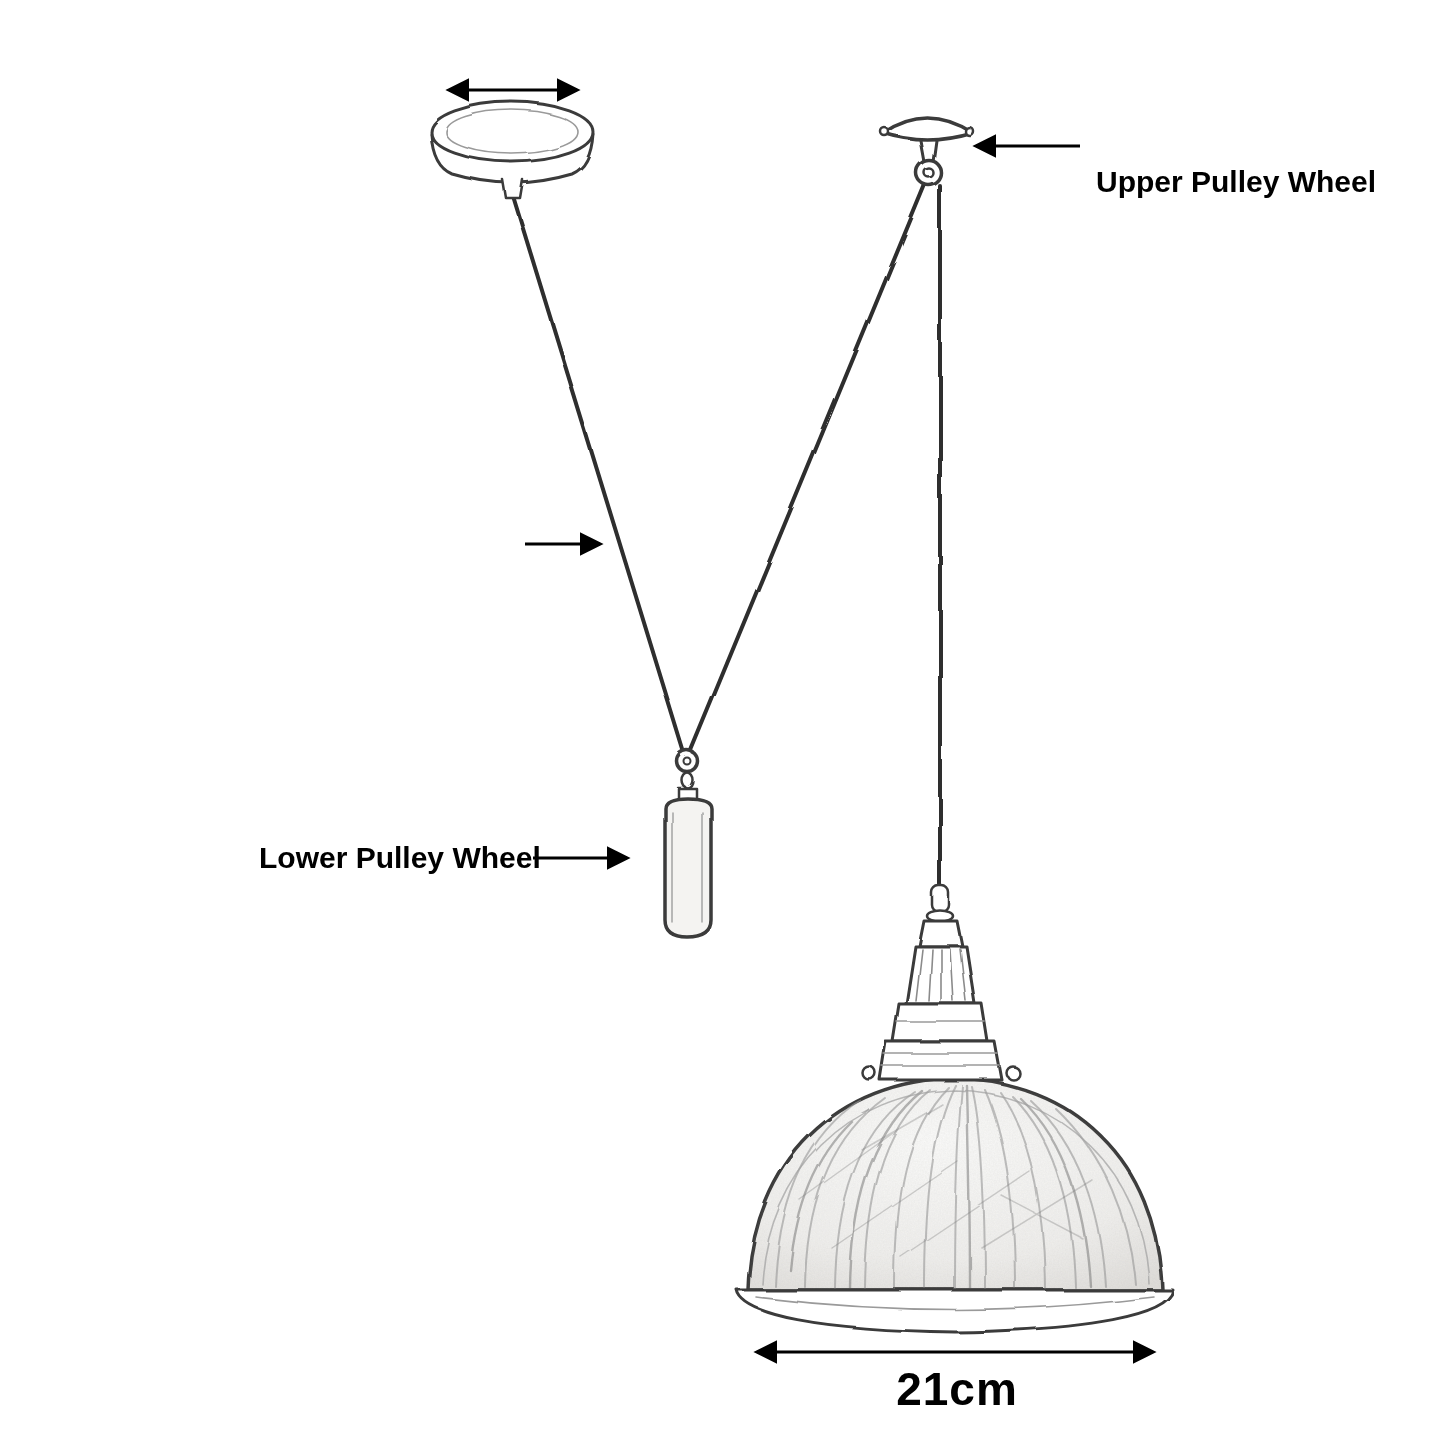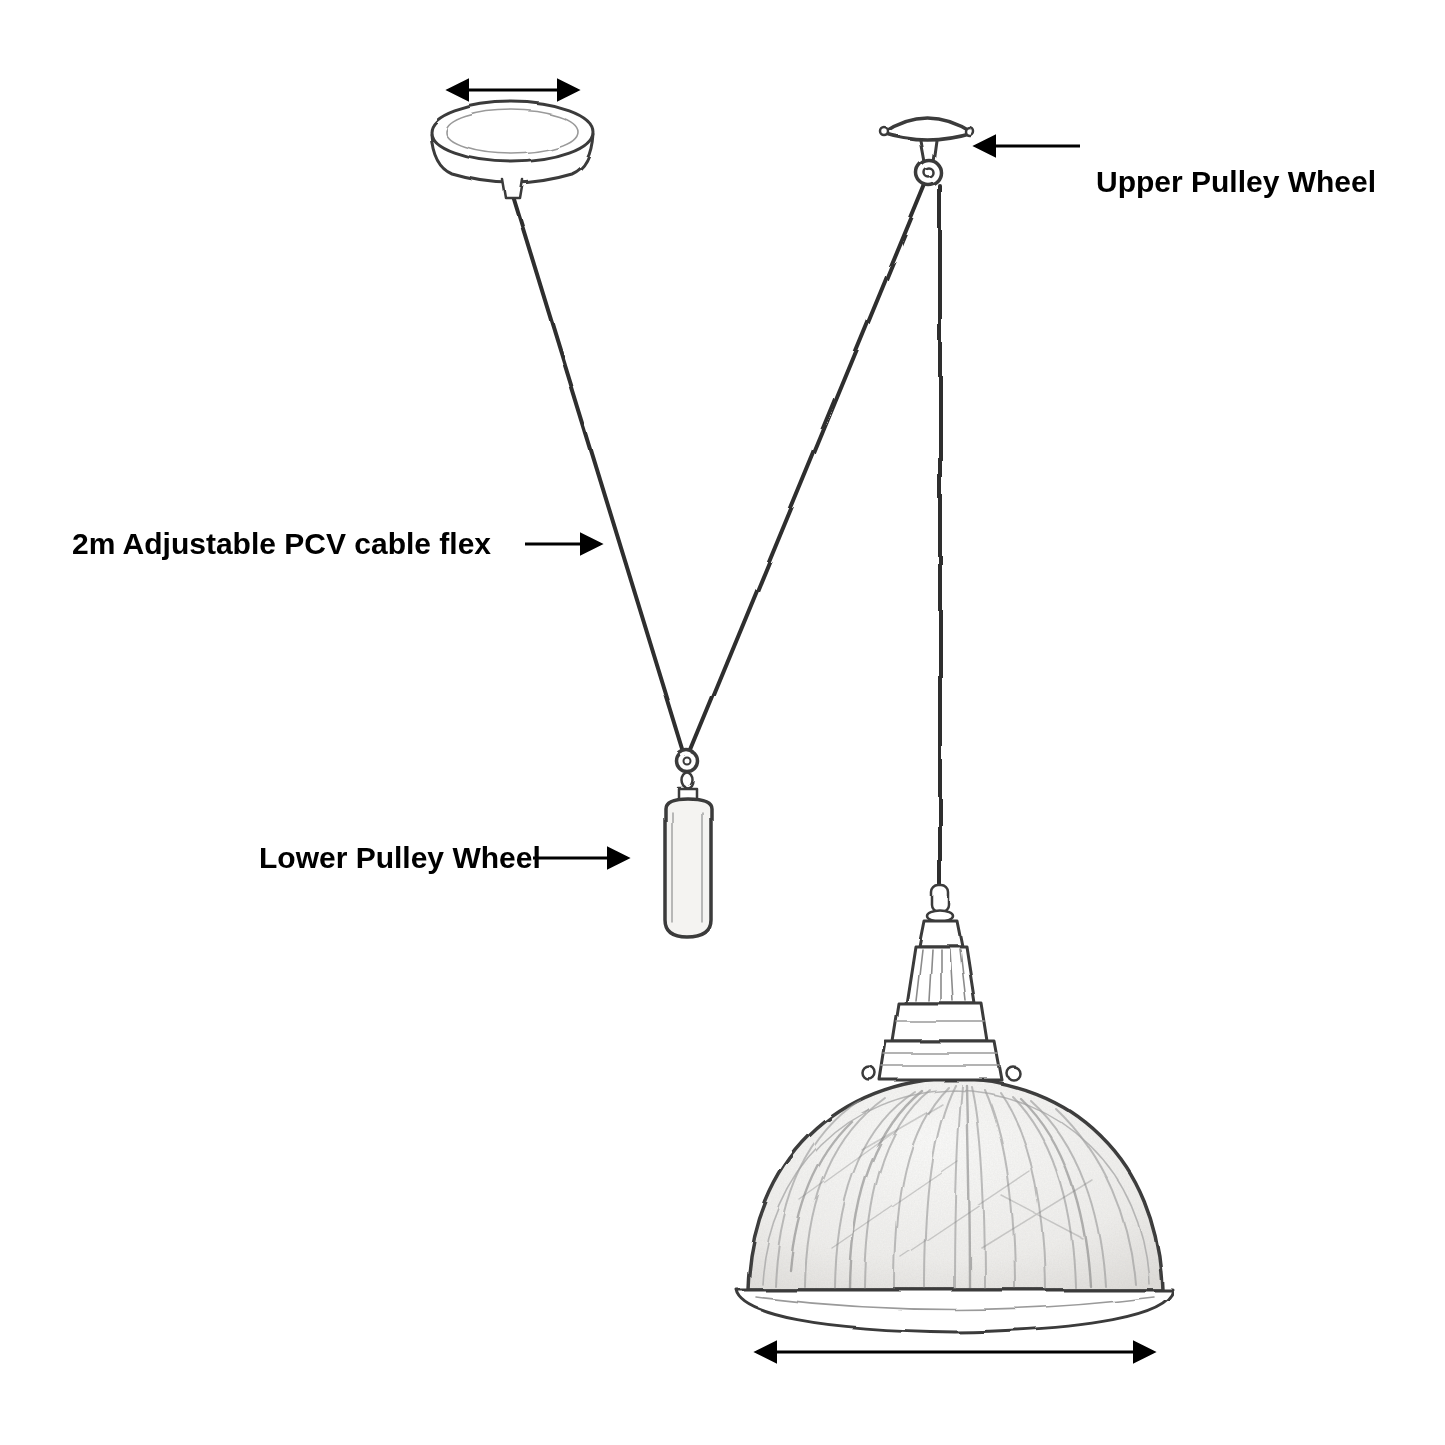--- a/index.html
+++ b/index.html
@@ -109,18 +109,18 @@
       <line x1="1080" y1="146" x2="976" y2="146" marker-end="url(#ah)"></line>
       <line x1="525" y1="544" x2="600" y2="544" marker-end="url(#ah)"></line>
       <line x1="533" y1="858" x2="627" y2="858" marker-end="url(#ah)"></line>
       <line x1="757" y1="1352" x2="1153" y2="1352" marker-start="url(#ah)" marker-end="url(#ah)"></line>
     </g>
   </svg>
 
 
   <div class="anno-label" style="left:1096px; top:128px;margin-top:37px;">Upper Pulley Wheel</div>
 
-  <div class="anno-label" style="left:72px; top:527px;">2m Adjustable PCV cable flex</div>
 
   <div class="anno-label" style="left:231px; top:841px;margin-left:28px;">Lower Pulley Wheel</div>
 
+  <div class="dim-label" style="left:872px; top:1362px; width:170px;">21cm</div>
 
 </div>
 
 </body></html>

